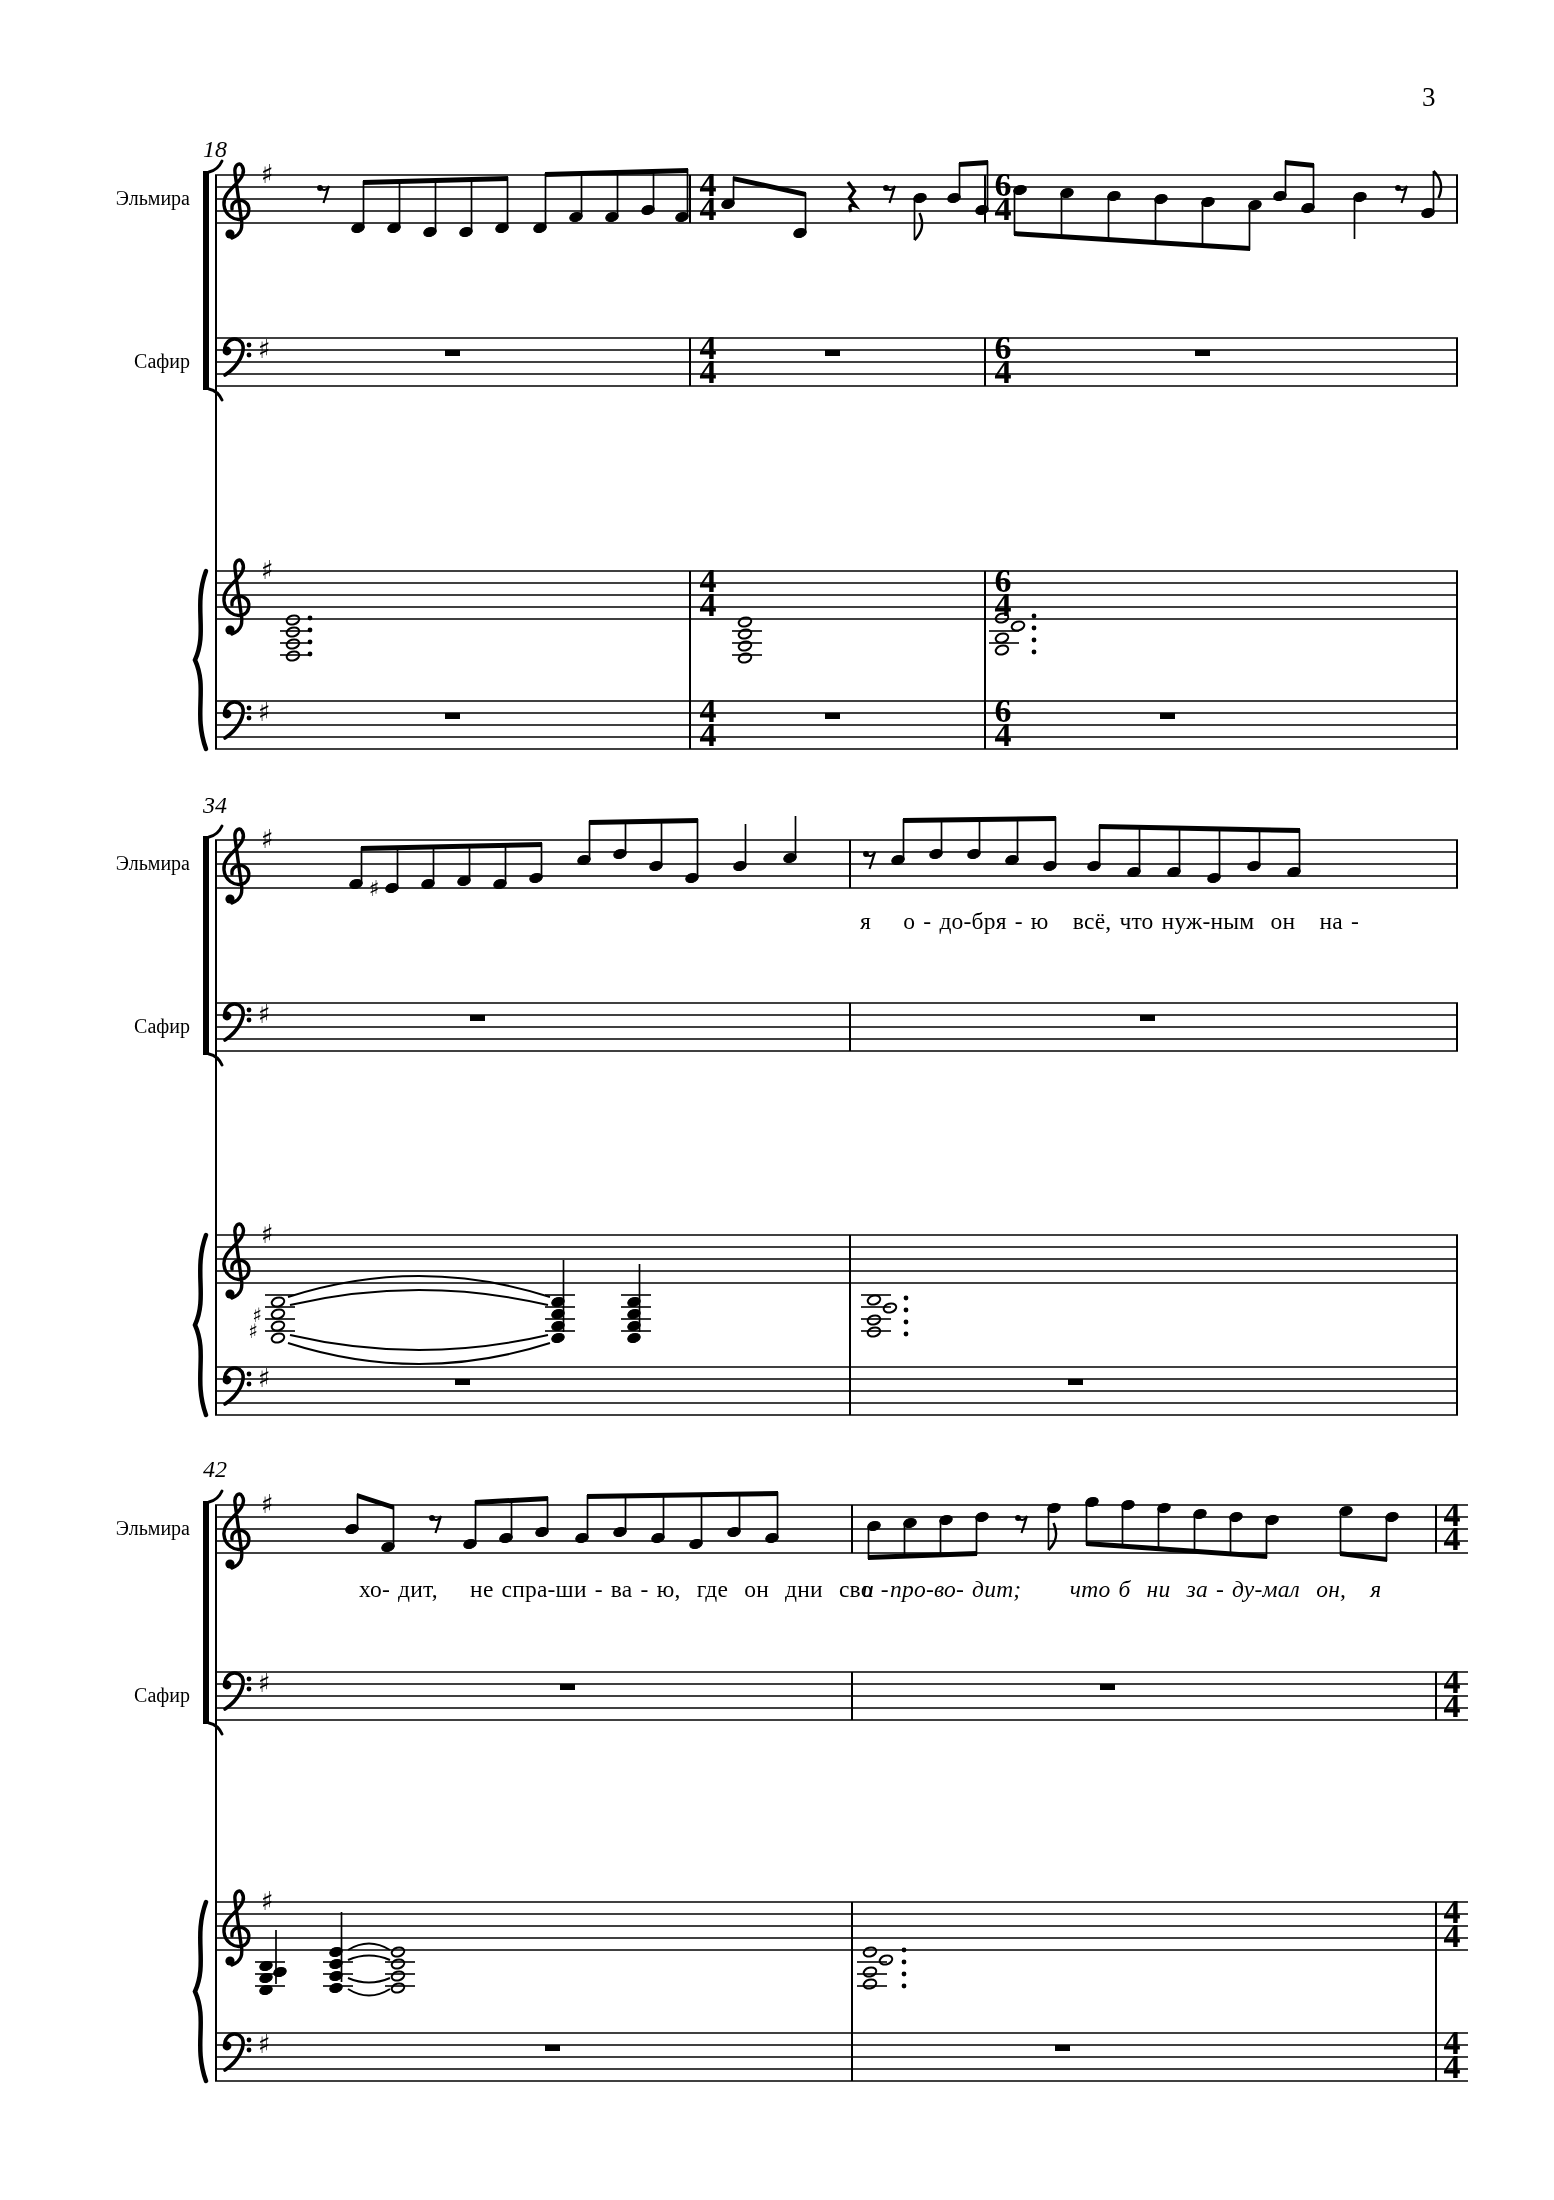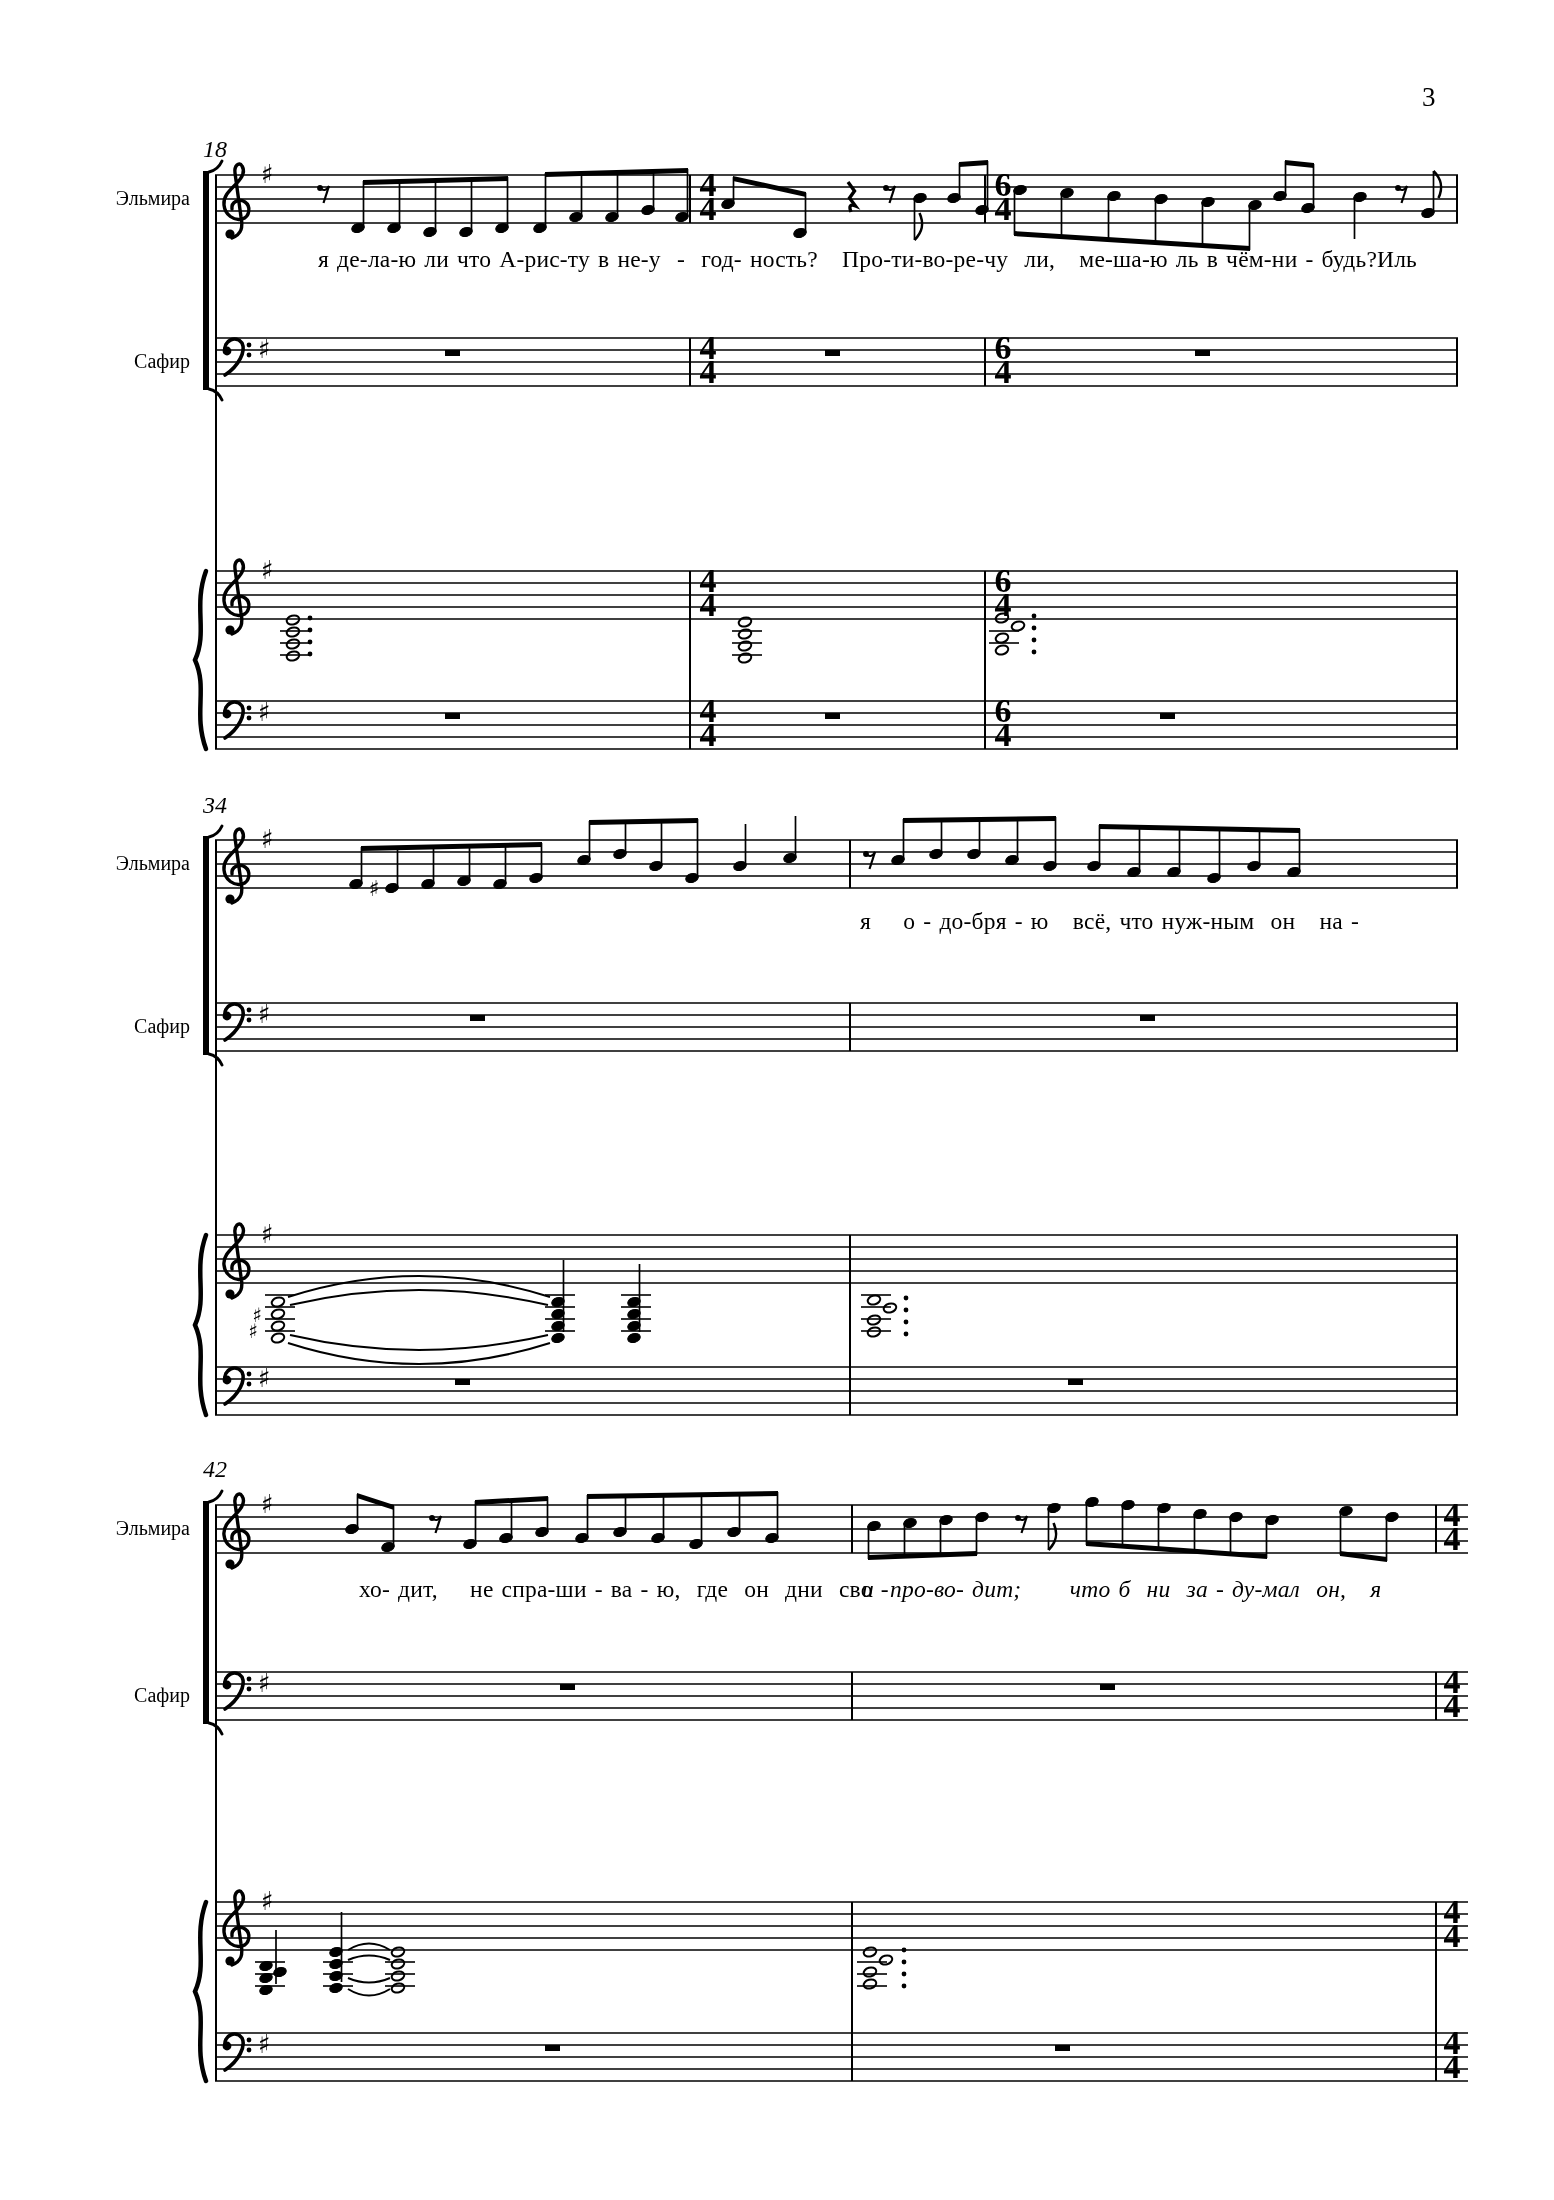--- a/index.html
+++ b/index.html
@@ -508,17 +508,16 @@
   <div class="mnum mn-2">34</div>
   <div class="mnum mn-3">42</div>
 
   <div class="plabel pl-e1">Эльмира</div>
   <div class="plabel pl-s1">Сафир</div>
   <div class="plabel pl-e2">Эльмира</div>
   <div class="plabel pl-s2">Сафир</div>
   <div class="plabel pl-e3">Эльмира</div>
   <div class="plabel pl-s3">Сафир</div>
 
-  <span class="lyr ly-1" style="left: 318px;">я де-ла-ю ли что А-рис-ту в не-у  -  год- ность?   Про-ти-во-ре-чу  ли,   ме-ша-ю ль в чём-ни - будь?Иль</span>
   <span class="lyr ly-2" style="left: 860px;">я    о - до-бря - ю   всё, что нуж-ным  он   на -</span>
   <span class="lyr ly-3" style="left: 359px;">хо- дит,    не спра-ши - ва - ю,  где  он  дни  сво -</span>
   <span class="lyr ly-3" style="left: 862px; font-style: italic;">и  про-во- дит;      что б  ни  за - ду-мал  он,   я</span>
 </div>
 
 </body></html>

